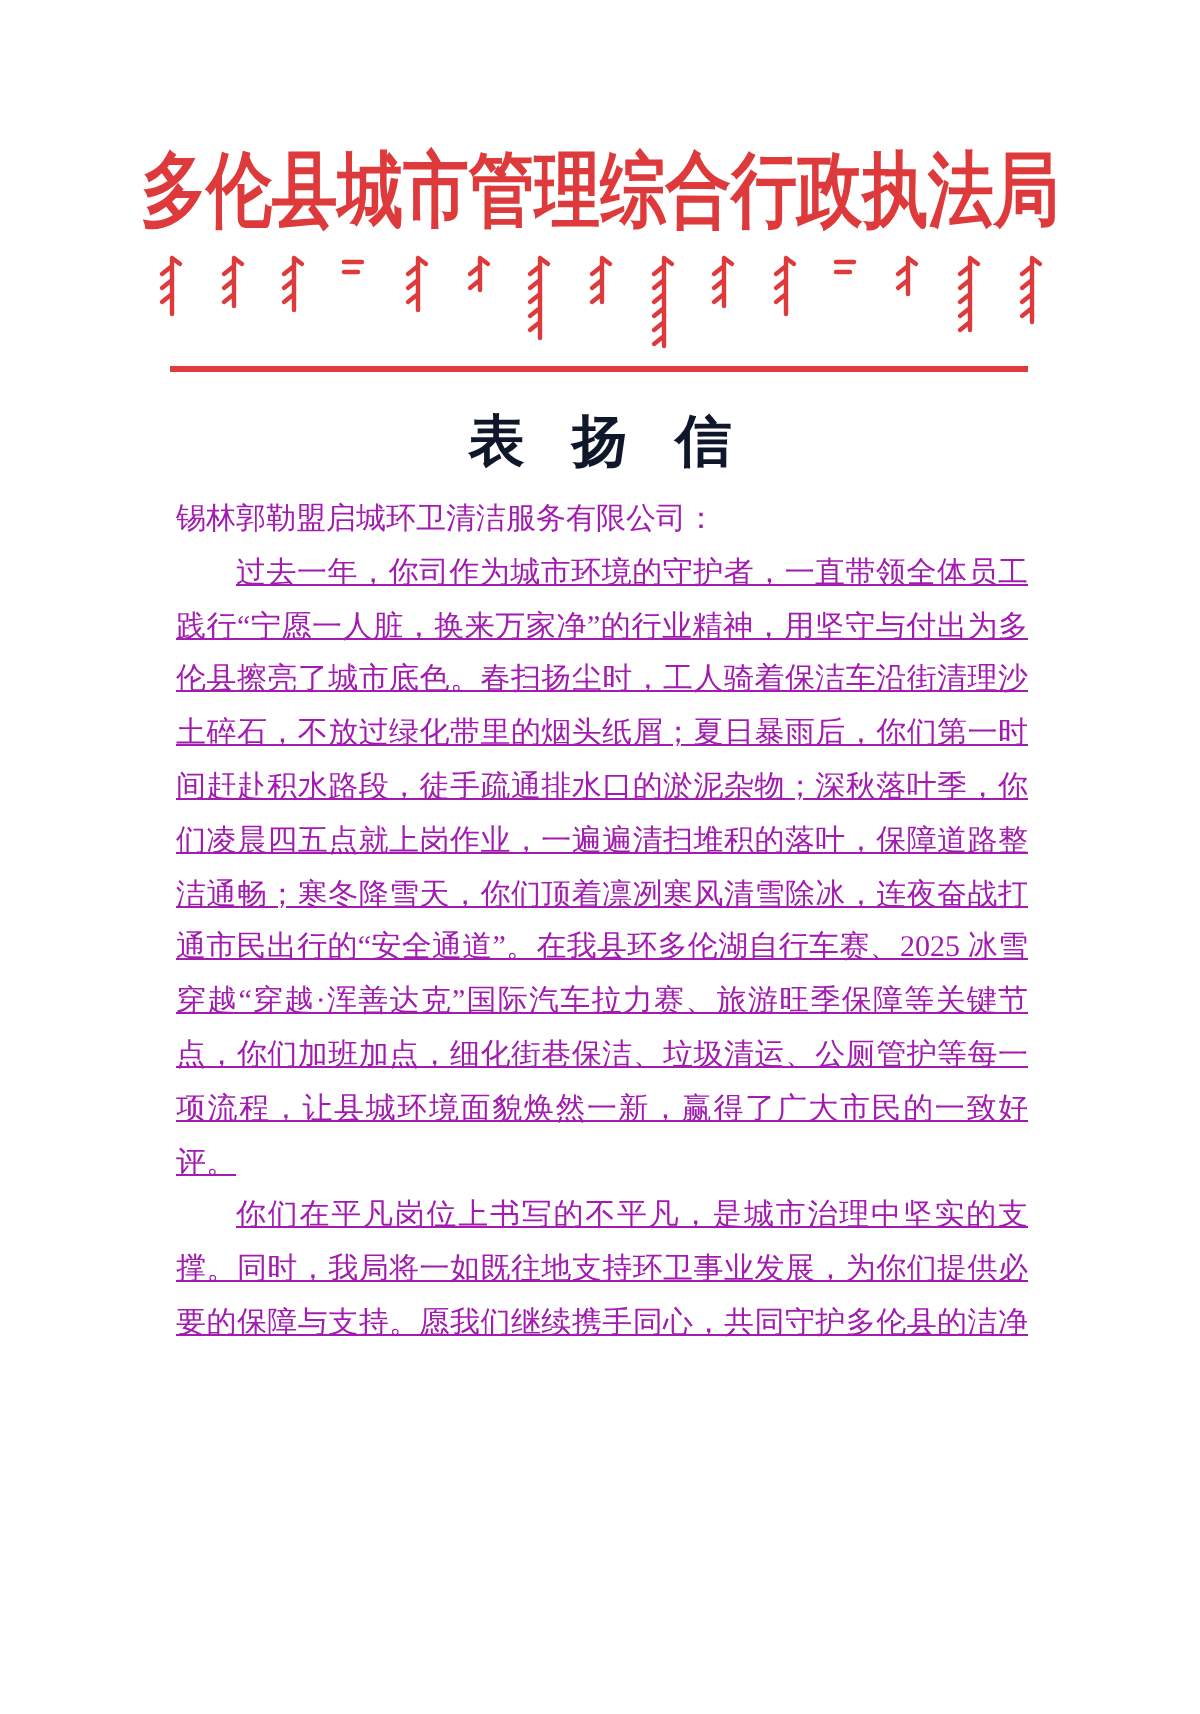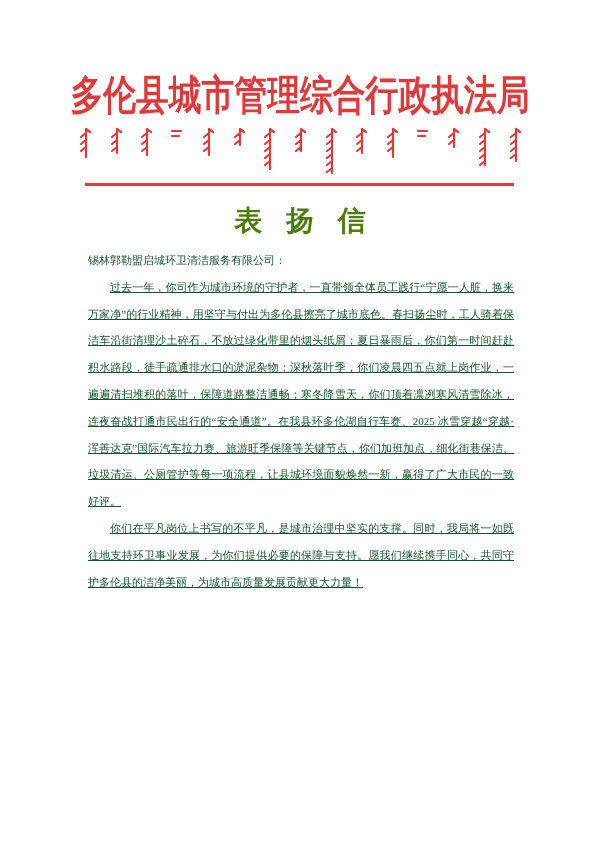--- a/index.html
+++ b/index.html
@@ -14,25 +14,25 @@
   }
   .mongolian-row{
     position:absolute;top:127px;left:78px;width:444px;height:48px;
     display:flex;justify-content:space-between;align-items:flex-start;
   }
   .red-rule{
     position:absolute;top:183px;left:85px;width:429px;height:3px;background:#e03c3e;
   }
   .letter-title{
     position:absolute;top:202px;left:0;width:600px;margin:0;
-    text-align:center;font-size:28px;font-weight:700;color:#4d7c0f;word-spacing:0.6em;
+    text-align:center;font-size:28px;font-weight:700;color:#0f172a;word-spacing:0.6em;
   }
   .body{
     position:absolute;top:247px;left:88px;width:426px;
-    font-size:11px;line-height:26.8px;color:#14532d;
+    font-size:15px;line-height:26.8px;color:#a21caf;
     text-align:justify;text-justify:inter-ideograph;
   }
   .body p{margin:0;}
   .body p.para{text-indent:2em;text-decoration:underline;}
   .sign-block{
     position:absolute;top:741px;right:92px;text-align:center;
     font-size:17.5px;line-height:27.5px;color:#262626;white-space:nowrap;
   }
   .seal{
     position:absolute;left:336px;top:707px;width:126px;height:126px;

